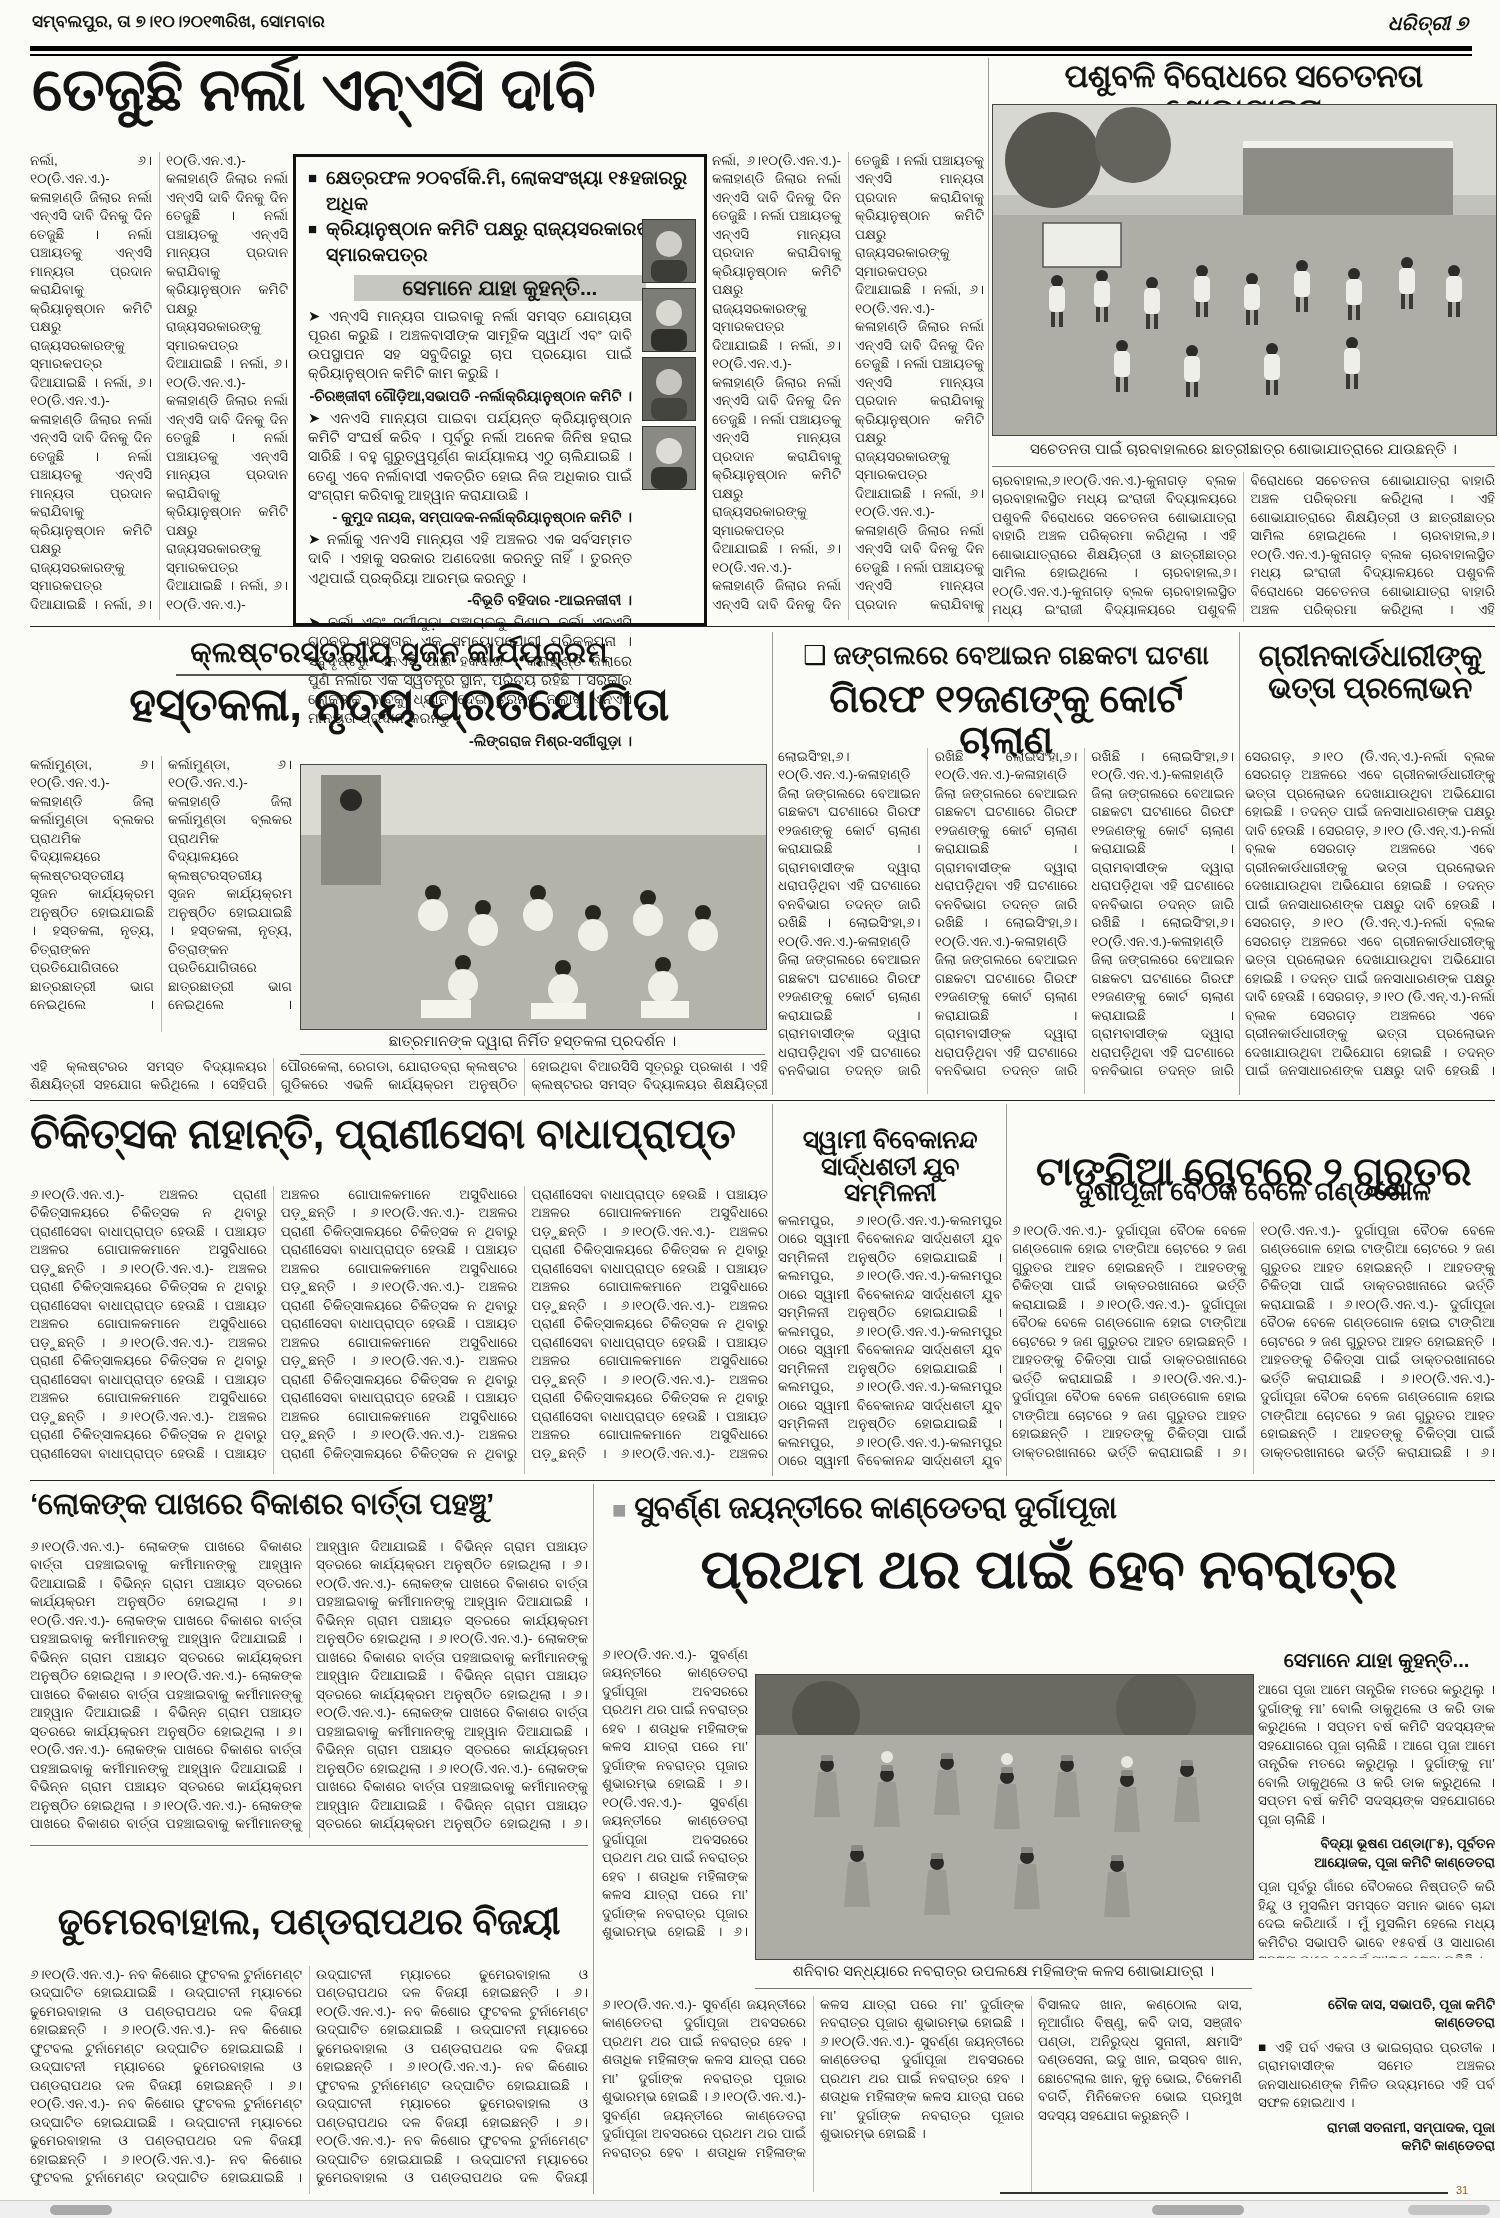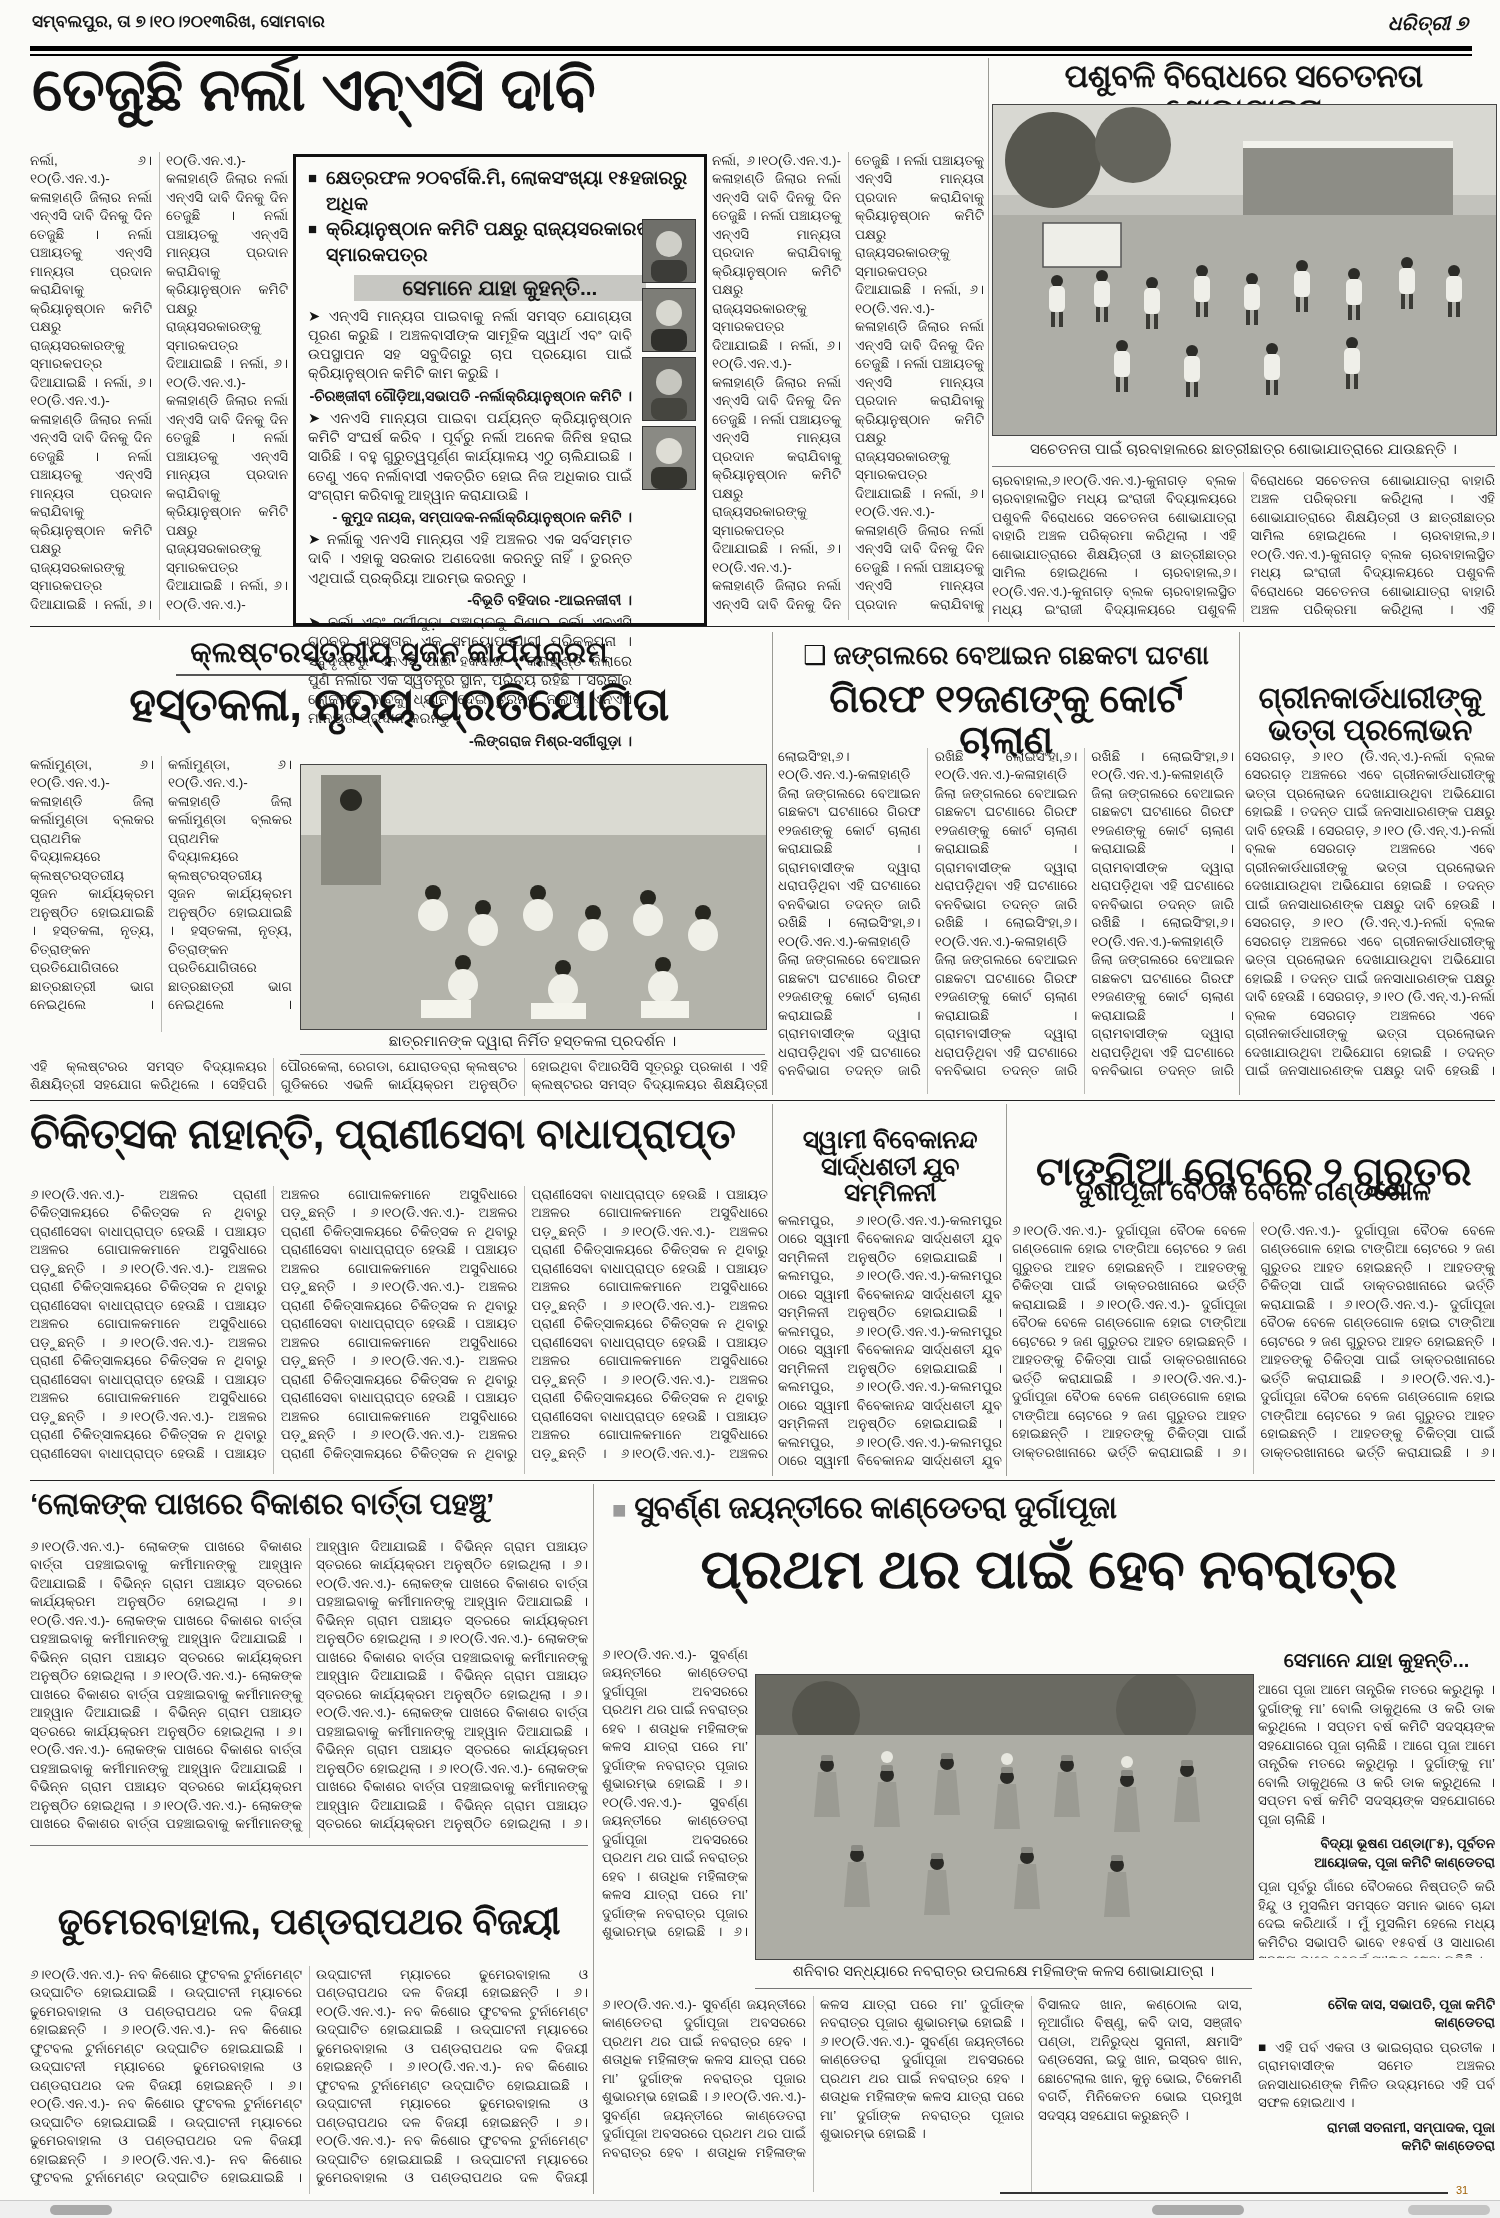--- a/index.html
+++ b/index.html
@@ -181,21 +181,21 @@
 
   <div class="abs kicker" style="left:778px;top:640px;width:456px;font-size:26px;">
     <span>❑</span>
     <span>ଜଙ୍ଗଲରେ ବେଆଇନ ଗଛକଟା ଘଟଣା</span>
   </div>
   <div class="abs hl center" style="left:778px;top:678px;width:456px;font-size:39px;">ଗିରଫ ୧୨ଜଣଙ୍କୁ କୋର୍ଟ ଚାଲାଣ</div>
   <div class="abs body" style="left:778px;top:748px;width:456px;height:346px;column-count:3;">ଲୋଇସିଂହା,୬।୧୦(ଡି.ଏନ.ଏ.)-କଳାହାଣ୍ଡି ଜିଲା ଜଙ୍ଗଲରେ ବେଆଇନ ଗଛକଟା ଘଟଣାରେ ଗିରଫ ୧୨ଜଣଙ୍କୁ କୋର୍ଟ ଚାଲାଣ କରାଯାଇଛି । ଗ୍ରାମବାସୀଙ୍କ ଦ୍ୱାରା ଧରାପଡ଼ିଥିବା ଏହି ଘଟଣାରେ ବନବିଭାଗ ତଦନ୍ତ ଜାରି ରଖିଛି । ଲୋଇସିଂହା,୬।୧୦(ଡି.ଏନ.ଏ.)-କଳାହାଣ୍ଡି ଜିଲା ଜଙ୍ଗଲରେ ବେଆଇନ ଗଛକଟା ଘଟଣାରେ ଗିରଫ ୧୨ଜଣଙ୍କୁ କୋର୍ଟ ଚାଲାଣ କରାଯାଇଛି । ଗ୍ରାମବାସୀଙ୍କ ଦ୍ୱାରା ଧରାପଡ଼ିଥିବା ଏହି ଘଟଣାରେ ବନବିଭାଗ ତଦନ୍ତ ଜାରି ରଖିଛି । ଲୋଇସିଂହା,୬।୧୦(ଡି.ଏନ.ଏ.)-କଳାହାଣ୍ଡି ଜିଲା ଜଙ୍ଗଲରେ ବେଆଇନ ଗଛକଟା ଘଟଣାରେ ଗିରଫ ୧୨ଜଣଙ୍କୁ କୋର୍ଟ ଚାଲାଣ କରାଯାଇଛି । ଗ୍ରାମବାସୀଙ୍କ ଦ୍ୱାରା ଧରାପଡ଼ିଥିବା ଏହି ଘଟଣାରେ ବନବିଭାଗ ତଦନ୍ତ ଜାରି ରଖିଛି । ଲୋଇସିଂହା,୬।୧୦(ଡି.ଏନ.ଏ.)-କଳାହାଣ୍ଡି ଜିଲା ଜଙ୍ଗଲରେ ବେଆଇନ ଗଛକଟା ଘଟଣାରେ ଗିରଫ ୧୨ଜଣଙ୍କୁ କୋର୍ଟ ଚାଲାଣ କରାଯାଇଛି । ଗ୍ରାମବାସୀଙ୍କ ଦ୍ୱାରା ଧରାପଡ଼ିଥିବା ଏହି ଘଟଣାରେ ବନବିଭାଗ ତଦନ୍ତ ଜାରି ରଖିଛି । ଲୋଇସିଂହା,୬।୧୦(ଡି.ଏନ.ଏ.)-କଳାହାଣ୍ଡି ଜିଲା ଜଙ୍ଗଲରେ ବେଆଇନ ଗଛକଟା ଘଟଣାରେ ଗିରଫ ୧୨ଜଣଙ୍କୁ କୋର୍ଟ ଚାଲାଣ କରାଯାଇଛି । ଗ୍ରାମବାସୀଙ୍କ ଦ୍ୱାରା ଧରାପଡ଼ିଥିବା ଏହି ଘଟଣାରେ ବନବିଭାଗ ତଦନ୍ତ ଜାରି ରଖିଛି । ଲୋଇସିଂହା,୬।୧୦(ଡି.ଏନ.ଏ.)-କଳାହାଣ୍ଡି ଜିଲା ଜଙ୍ଗଲରେ ବେଆଇନ ଗଛକଟା ଘଟଣାରେ ଗିରଫ ୧୨ଜଣଙ୍କୁ କୋର୍ଟ ଚାଲାଣ କରାଯାଇଛି । ଗ୍ରାମବାସୀଙ୍କ ଦ୍ୱାରା ଧରାପଡ଼ିଥିବା ଏହି ଘଟଣାରେ ବନବିଭାଗ ତଦନ୍ତ ଜାରି ରଖିଛି । ଲୋଇସିଂହା,୬।୧୦(ଡି.ଏନ.ଏ.)-କଳାହାଣ୍ଡି ଜିଲା ଜଙ୍ଗଲରେ ବେଆଇନ ଗଛକଟା ଘଟଣାରେ ଗିରଫ ୧୨ଜଣଙ୍କୁ କୋର୍ଟ ଚାଲାଣ କରାଯାଇଛି । ଗ୍ରାମବାସୀଙ୍କ ଦ୍ୱାରା ଧରାପଡ଼ିଥିବା ଏହି ଘଟଣାରେ ବନବିଭାଗ ତଦନ୍ତ ଜାରି ରଖିଛି । ଲୋଇସିଂହା,୬।୧୦(ଡି.ଏନ.ଏ.)-କଳାହାଣ୍ଡି ଜିଲା ଜଙ୍ଗଲରେ ବେଆଇନ ଗଛକଟା ଘଟଣାରେ ଗିରଫ ୧୨ଜଣଙ୍କୁ କୋର୍ଟ ଚାଲାଣ କରାଯାଇଛି । ଗ୍ରାମବାସୀଙ୍କ ଦ୍ୱାରା ଧରାପଡ଼ିଥିବା ଏହି ଘଟଣାରେ ବନବିଭାଗ ତଦନ୍ତ ଜାରି ରଖିଛି ।</div>
 
   <div class="abs vrule" style="left:1239px;top:632px;height:463px;"></div>
 
-  <div class="abs hl center" style="left:1245px;top:640px;width:250px;font-size:30px;margin-top:42px;">ଗ୍ରୀନକାର୍ଡଧାରୀଙ୍କୁ ଭତ୍ତା ପ୍ରଲୋଭନ</div>
+  <div class="abs hl center" style="left:1245px;top:640px;width:250px;font-size:30px;">ଗ୍ରୀନକାର୍ଡଧାରୀଙ୍କୁ ଭତ୍ତା ପ୍ରଲୋଭନ</div>
   <div class="abs body" style="left:1245px;top:748px;width:250px;height:346px;column-count:1;">ସେରଗଡ଼, ୬।୧୦ (ଡି.ଏନ୍.ଏ.)-ନର୍ଲା ବ୍ଲକ ସେରଗଡ଼ ଅଞ୍ଚଳରେ ଏବେ ଗ୍ରୀନକାର୍ଡଧାରୀଙ୍କୁ ଭତ୍ତା ପ୍ରଲୋଭନ ଦେଖାଯାଉଥିବା ଅଭିଯୋଗ ହୋଇଛି । ତଦନ୍ତ ପାଇଁ ଜନସାଧାରଣଙ୍କ ପକ୍ଷରୁ ଦାବି ହେଉଛି । ସେରଗଡ଼, ୬।୧୦ (ଡି.ଏନ୍.ଏ.)-ନର୍ଲା ବ୍ଲକ ସେରଗଡ଼ ଅଞ୍ଚଳରେ ଏବେ ଗ୍ରୀନକାର୍ଡଧାରୀଙ୍କୁ ଭତ୍ତା ପ୍ରଲୋଭନ ଦେଖାଯାଉଥିବା ଅଭିଯୋଗ ହୋଇଛି । ତଦନ୍ତ ପାଇଁ ଜନସାଧାରଣଙ୍କ ପକ୍ଷରୁ ଦାବି ହେଉଛି । ସେରଗଡ଼, ୬।୧୦ (ଡି.ଏନ୍.ଏ.)-ନର୍ଲା ବ୍ଲକ ସେରଗଡ଼ ଅଞ୍ଚଳରେ ଏବେ ଗ୍ରୀନକାର୍ଡଧାରୀଙ୍କୁ ଭତ୍ତା ପ୍ରଲୋଭନ ଦେଖାଯାଉଥିବା ଅଭିଯୋଗ ହୋଇଛି । ତଦନ୍ତ ପାଇଁ ଜନସାଧାରଣଙ୍କ ପକ୍ଷରୁ ଦାବି ହେଉଛି । ସେରଗଡ଼, ୬।୧୦ (ଡି.ଏନ୍.ଏ.)-ନର୍ଲା ବ୍ଲକ ସେରଗଡ଼ ଅଞ୍ଚଳରେ ଏବେ ଗ୍ରୀନକାର୍ଡଧାରୀଙ୍କୁ ଭତ୍ତା ପ୍ରଲୋଭନ ଦେଖାଯାଉଥିବା ଅଭିଯୋଗ ହୋଇଛି । ତଦନ୍ତ ପାଇଁ ଜନସାଧାରଣଙ୍କ ପକ୍ଷରୁ ଦାବି ହେଉଛି । ସେରଗଡ଼, ୬।୧୦ (ଡି.ଏନ୍.ଏ.)-ନର୍ଲା ବ୍ଲକ ସେରଗଡ଼ ଅଞ୍ଚଳରେ ଏବେ ଗ୍ରୀନକାର୍ଡଧାରୀଙ୍କୁ ଭତ୍ତା ପ୍ରଲୋଭନ ଦେଖାଯାଉଥିବା ଅଭିଯୋଗ ହୋଇଛି । ତଦନ୍ତ ପାଇଁ ଜନସାଧାରଣଙ୍କ ପକ୍ଷରୁ ଦାବି ହେଉଛି । ସେରଗଡ଼, ୬।୧୦ (ଡି.ଏନ୍.ଏ.)-ନର୍ଲା ବ୍ଲକ ସେରଗଡ଼ ଅଞ୍ଚଳରେ ଏବେ ଗ୍ରୀନକାର୍ଡଧାରୀଙ୍କୁ ଭତ୍ତା ପ୍ରଲୋଭନ ଦେଖାଯାଉଥିବା ଅଭିଯୋଗ ହୋଇଛି । ତଦନ୍ତ ପାଇଁ ଜନସାଧାରଣଙ୍କ ପକ୍ଷରୁ ଦାବି ହେଉଛି ।</div>
 
   <div class="abs hrule" style="left:30px;top:1100px;width:1465px;"></div>
 
   <div class="abs hl" style="left:30px;top:1112px;width:738px;font-size:42px;">ଚିକିତ୍ସକ ନାହାନ୍ତି, ପ୍ରାଣୀସେବା ବାଧାପ୍ରାପ୍ତ</div>
   <div class="abs body" style="left:30px;top:1186px;width:738px;height:288px;column-count:3;">୬।୧୦(ଡି.ଏନ.ଏ.)- ଅଞ୍ଚଳର ପ୍ରାଣୀ ଚିକିତ୍ସାଳୟରେ ଚିକିତ୍ସକ ନ ଥିବାରୁ ପ୍ରାଣୀସେବା ବାଧାପ୍ରାପ୍ତ ହେଉଛି । ପଞ୍ଚାୟତ ଅଞ୍ଚଳର ଗୋପାଳକମାନେ ଅସୁବିଧାରେ ପଡ଼ୁଛନ୍ତି । ୬।୧୦(ଡି.ଏନ.ଏ.)- ଅଞ୍ଚଳର ପ୍ରାଣୀ ଚିକିତ୍ସାଳୟରେ ଚିକିତ୍ସକ ନ ଥିବାରୁ ପ୍ରାଣୀସେବା ବାଧାପ୍ରାପ୍ତ ହେଉଛି । ପଞ୍ଚାୟତ ଅଞ୍ଚଳର ଗୋପାଳକମାନେ ଅସୁବିଧାରେ ପଡ଼ୁଛନ୍ତି । ୬।୧୦(ଡି.ଏନ.ଏ.)- ଅଞ୍ଚଳର ପ୍ରାଣୀ ଚିକିତ୍ସାଳୟରେ ଚିକିତ୍ସକ ନ ଥିବାରୁ ପ୍ରାଣୀସେବା ବାଧାପ୍ରାପ୍ତ ହେଉଛି । ପଞ୍ଚାୟତ ଅଞ୍ଚଳର ଗୋପାଳକମାନେ ଅସୁବିଧାରେ ପଡ଼ୁଛନ୍ତି । ୬।୧୦(ଡି.ଏନ.ଏ.)- ଅଞ୍ଚଳର ପ୍ରାଣୀ ଚିକିତ୍ସାଳୟରେ ଚିକିତ୍ସକ ନ ଥିବାରୁ ପ୍ରାଣୀସେବା ବାଧାପ୍ରାପ୍ତ ହେଉଛି । ପଞ୍ଚାୟତ ଅଞ୍ଚଳର ଗୋପାଳକମାନେ ଅସୁବିଧାରେ ପଡ଼ୁଛନ୍ତି । ୬।୧୦(ଡି.ଏନ.ଏ.)- ଅଞ୍ଚଳର ପ୍ରାଣୀ ଚିକିତ୍ସାଳୟରେ ଚିକିତ୍ସକ ନ ଥିବାରୁ ପ୍ରାଣୀସେବା ବାଧାପ୍ରାପ୍ତ ହେଉଛି । ପଞ୍ଚାୟତ ଅଞ୍ଚଳର ଗୋପାଳକମାନେ ଅସୁବିଧାରେ ପଡ଼ୁଛନ୍ତି । ୬।୧୦(ଡି.ଏନ.ଏ.)- ଅଞ୍ଚଳର ପ୍ରାଣୀ ଚିକିତ୍ସାଳୟରେ ଚିକିତ୍ସକ ନ ଥିବାରୁ ପ୍ରାଣୀସେବା ବାଧାପ୍ରାପ୍ତ ହେଉଛି । ପଞ୍ଚାୟତ ଅଞ୍ଚଳର ଗୋପାଳକମାନେ ଅସୁବିଧାରେ ପଡ଼ୁଛନ୍ତି । ୬।୧୦(ଡି.ଏନ.ଏ.)- ଅଞ୍ଚଳର ପ୍ରାଣୀ ଚିକିତ୍ସାଳୟରେ ଚିକିତ୍ସକ ନ ଥିବାରୁ ପ୍ରାଣୀସେବା ବାଧାପ୍ରାପ୍ତ ହେଉଛି । ପଞ୍ଚାୟତ ଅଞ୍ଚଳର ଗୋପାଳକମାନେ ଅସୁବିଧାରେ ପଡ଼ୁଛନ୍ତି । ୬।୧୦(ଡି.ଏନ.ଏ.)- ଅଞ୍ଚଳର ପ୍ରାଣୀ ଚିକିତ୍ସାଳୟରେ ଚିକିତ୍ସକ ନ ଥିବାରୁ ପ୍ରାଣୀସେବା ବାଧାପ୍ରାପ୍ତ ହେଉଛି । ପଞ୍ଚାୟତ ଅଞ୍ଚଳର ଗୋପାଳକମାନେ ଅସୁବିଧାରେ ପଡ଼ୁଛନ୍ତି । ୬।୧୦(ଡି.ଏନ.ଏ.)- ଅଞ୍ଚଳର ପ୍ରାଣୀ ଚିକିତ୍ସାଳୟରେ ଚିକିତ୍ସକ ନ ଥିବାରୁ ପ୍ରାଣୀସେବା ବାଧାପ୍ରାପ୍ତ ହେଉଛି । ପଞ୍ଚାୟତ ଅଞ୍ଚଳର ଗୋପାଳକମାନେ ଅସୁବିଧାରେ ପଡ଼ୁଛନ୍ତି । ୬।୧୦(ଡି.ଏନ.ଏ.)- ଅଞ୍ଚଳର ପ୍ରାଣୀ ଚିକିତ୍ସାଳୟରେ ଚିକିତ୍ସକ ନ ଥିବାରୁ ପ୍ରାଣୀସେବା ବାଧାପ୍ରାପ୍ତ ହେଉଛି । ପଞ୍ଚାୟତ ଅଞ୍ଚଳର ଗୋପାଳକମାନେ ଅସୁବିଧାରେ ପଡ଼ୁଛନ୍ତି । ୬।୧୦(ଡି.ଏନ.ଏ.)- ଅଞ୍ଚଳର ପ୍ରାଣୀ ଚିକିତ୍ସାଳୟରେ ଚିକିତ୍ସକ ନ ଥିବାରୁ ପ୍ରାଣୀସେବା ବାଧାପ୍ରାପ୍ତ ହେଉଛି । ପଞ୍ଚାୟତ ଅଞ୍ଚଳର ଗୋପାଳକମାନେ ଅସୁବିଧାରେ ପଡ଼ୁଛନ୍ତି । ୬।୧୦(ଡି.ଏନ.ଏ.)- ଅଞ୍ଚଳର ପ୍ରାଣୀ ଚିକିତ୍ସାଳୟରେ ଚିକିତ୍ସକ ନ ଥିବାରୁ ପ୍ରାଣୀସେବା ବାଧାପ୍ରାପ୍ତ ହେଉଛି । ପଞ୍ଚାୟତ ଅଞ୍ଚଳର ଗୋପାଳକମାନେ ଅସୁବିଧାରେ ପଡ଼ୁଛନ୍ତି । ୬।୧୦(ଡି.ଏନ.ଏ.)- ଅଞ୍ଚଳର ପ୍ରାଣୀ ଚିକିତ୍ସାଳୟରେ ଚିକିତ୍ସକ ନ ଥିବାରୁ ପ୍ରାଣୀସେବା ବାଧାପ୍ରାପ୍ତ ହେଉଛି । ପଞ୍ଚାୟତ ଅଞ୍ଚଳର ଗୋପାଳକମାନେ ଅସୁବିଧାରେ ପଡ଼ୁଛନ୍ତି ।</div>
 
   <div class="abs vrule" style="left:772px;top:1104px;height:372px;"></div>
 
   <div class="abs hl center" style="left:778px;top:1126px;width:224px;font-size:25px;">ସ୍ୱାମୀ ବିବେକାନନ୍ଦ ସାର୍ଦ୍ଧଶତୀ ଯୁବ ସମ୍ମିଳନୀ</div>

